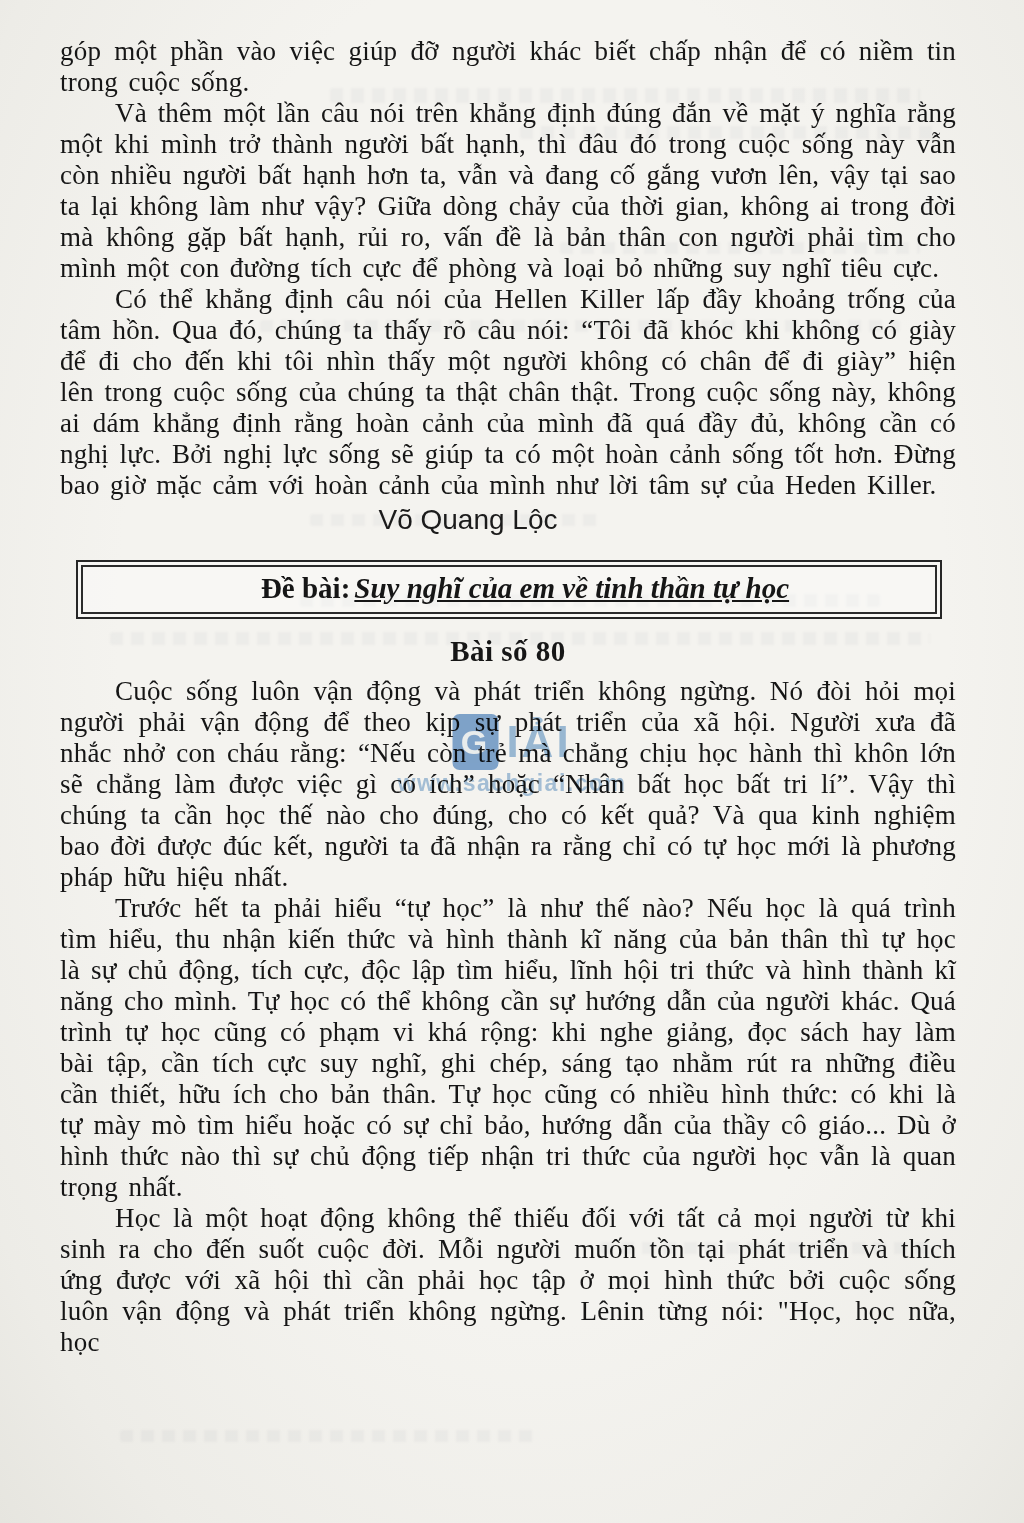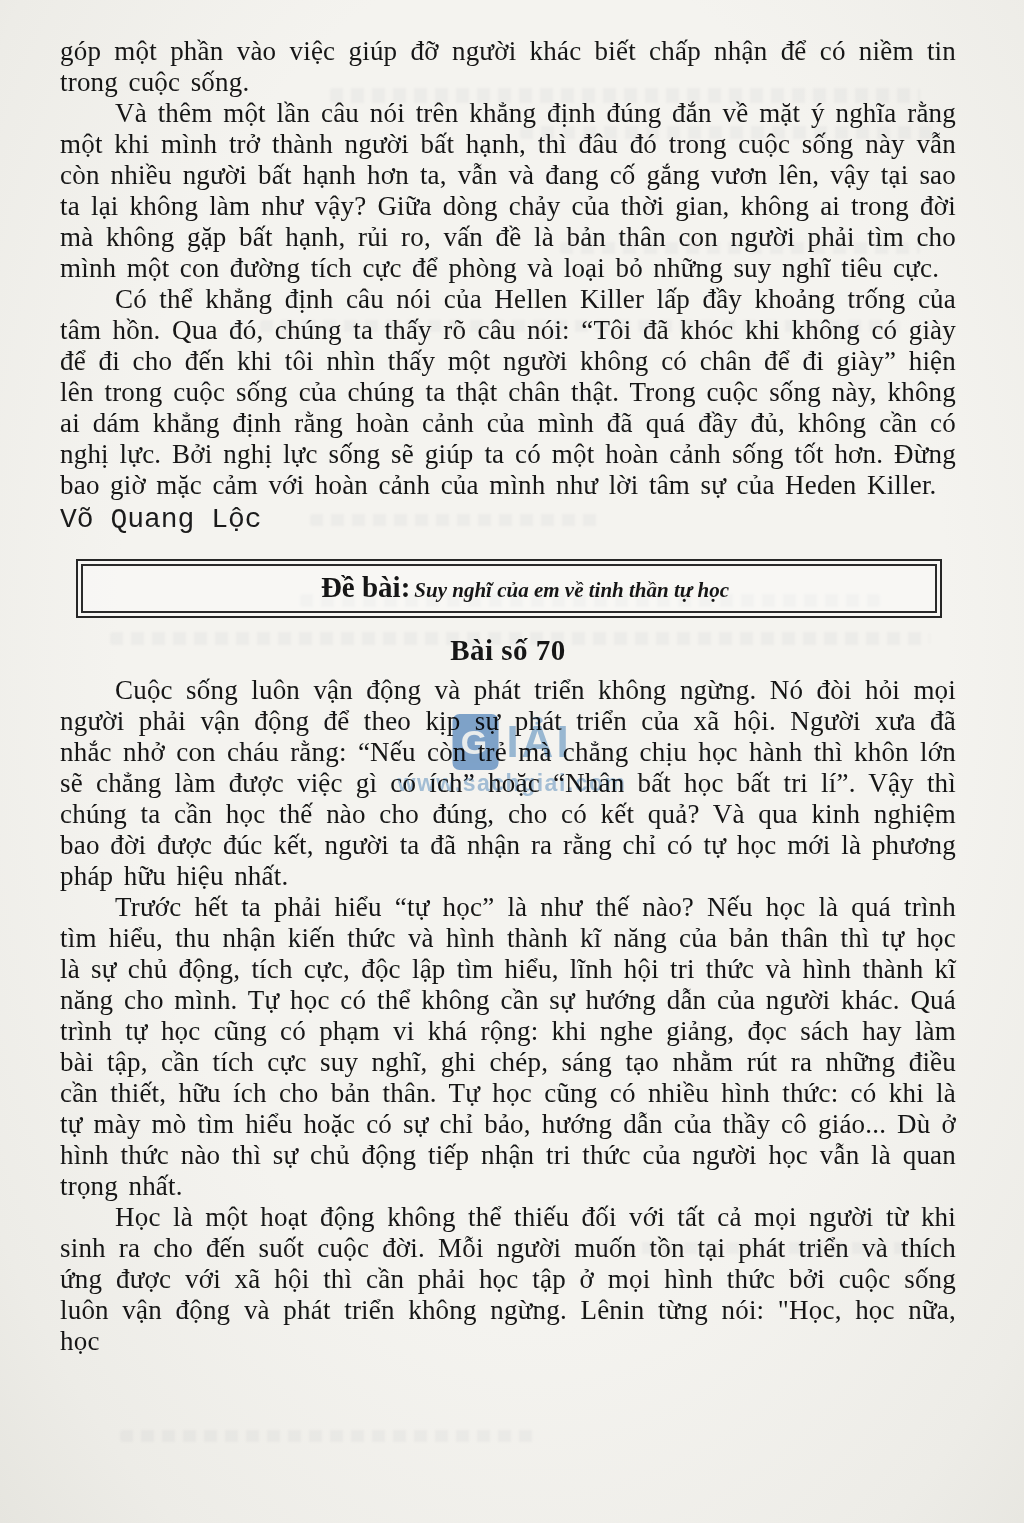--- a/index.html
+++ b/index.html
@@ -24,38 +24,38 @@
     margin:0;
     font-size:27px;
     line-height:31px;
     text-align:justify;
     word-spacing:3.5px;
     letter-spacing:.2px;
   }
   .para.indent{text-indent:55px;}
   .signature{
     margin:3px 80px 0 0;
-    text-align:left;
-    font-family:Liberation Mono, monospace;
+    text-align:center;
+    font-family:Liberation Sans, sans-serif;
     font-size:28px;
     color:#1b1b1b;
   }
   .prompt-box{
     margin:24px 14px 0 16px;
     border:2px solid #262626;
     padding:3px;
     background:rgba(255,255,255,.35);
   }
   .prompt-inner{
     border:2px solid #2b2b2b;
     padding:5px 8px 7px 8px;
     text-align:center;
   }
   .prompt-label{font-weight:bold;font-size:29px;margin-left:32px;}
-  .prompt-title{font-weight:bold;font-style:italic;font-size:21px;}
+  .prompt-title{font-weight:bold;font-style:italic;font-size:29px;text-decoration:underline;}
   .essay-heading{
     margin:16px 0 8px 0;
     text-align:center;
     font-size:29px;
     font-weight:bold;
     letter-spacing:.5px;
   }
   .page-number{
     position:absolute;
     top:1528px;right:62px;
@@ -146,21 +146,21 @@
 
     <div class="signature">Võ Quang Lộc</div>
 
     <div class="prompt-box">
       <div class="prompt-inner">
         <span class="prompt-label">Đề bài:</span>
         <span class="prompt-title">Suy nghĩ của em về tinh thần tự học</span>
       </div>
     </div>
 
-    <h2 class="essay-heading">Bài số 70</h2>
+    <h2 class="essay-heading">Bài số 80</h2>
 
     <p class="para indent">Cuộc sống luôn vận động và phát triển không ngừng. Nó đòi hỏi mọi người phải vận động để theo kịp sự phát triển của xã hội. Người xưa đã nhắc nhở con cháu rằng: “Nếu còn trẻ mà chẳng chịu học hành thì khôn lớn sẽ chẳng làm được việc gì có ích” hoặc “Nhân bất học bất tri lí”. Vậy thì chúng ta cần học thế nào cho đúng, cho có kết quả? Và qua kinh nghiệm bao đời được đúc kết, người ta đã nhận ra rằng chỉ có tự học mới là phương pháp hữu hiệu nhất.</p>
     <p class="para indent">Trước hết ta phải hiểu “tự học” là như thế nào? Nếu học là quá trình tìm hiểu, thu nhận kiến thức và hình thành kĩ năng của bản thân thì tự học là sự chủ động, tích cực, độc lập tìm hiểu, lĩnh hội tri thức và hình thành kĩ năng cho mình. Tự học có thể không cần sự hướng dẫn của người khác. Quá trình tự học cũng có phạm vi khá rộng: khi nghe giảng, đọc sách hay làm bài tập, cần tích cực suy nghĩ, ghi chép, sáng tạo nhằm rút ra những điều cần thiết, hữu ích cho bản thân. Tự học cũng có nhiều hình thức: có khi là tự mày mò tìm hiểu hoặc có sự chỉ bảo, hướng dẫn của thầy cô giáo... Dù ở hình thức nào thì sự chủ động tiếp nhận tri thức của người học vẫn là quan trọng nhất.</p>
     <p class="para indent">Học là một hoạt động không thể thiếu đối với tất cả mọi người từ khi sinh ra cho đến suốt cuộc đời. Mỗi người muốn tồn tại phát triển và thích ứng được với xã hội thì cần phải học tập ở mọi hình thức bởi cuộc sống luôn vận động và phát triển không ngừng. Lênin từng nói: "Học, học nữa, học</p>
 
   </div>
 
   <div class="watermark">
     <div class="wm-brand">
       <span class="wm-logo">G</span>

